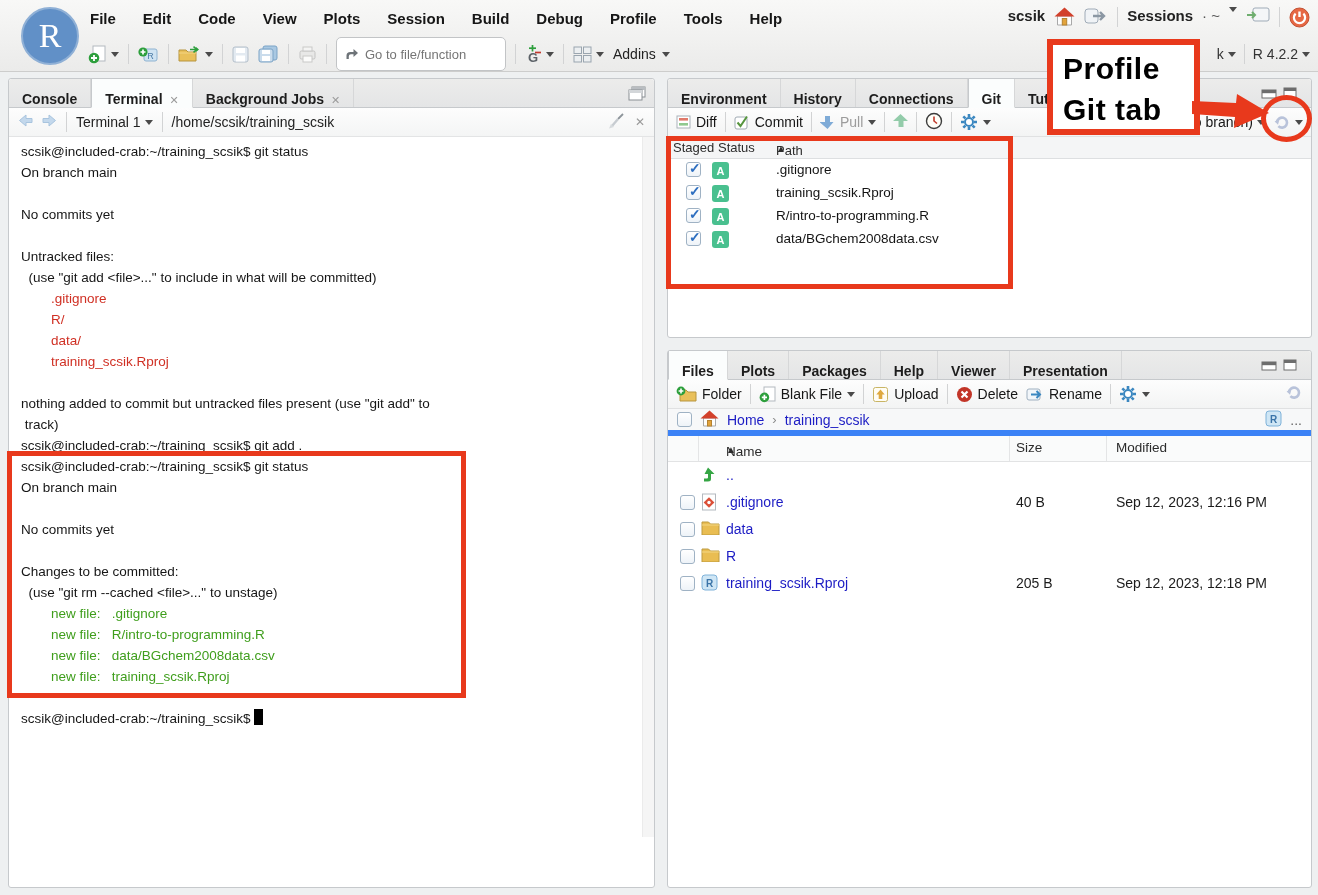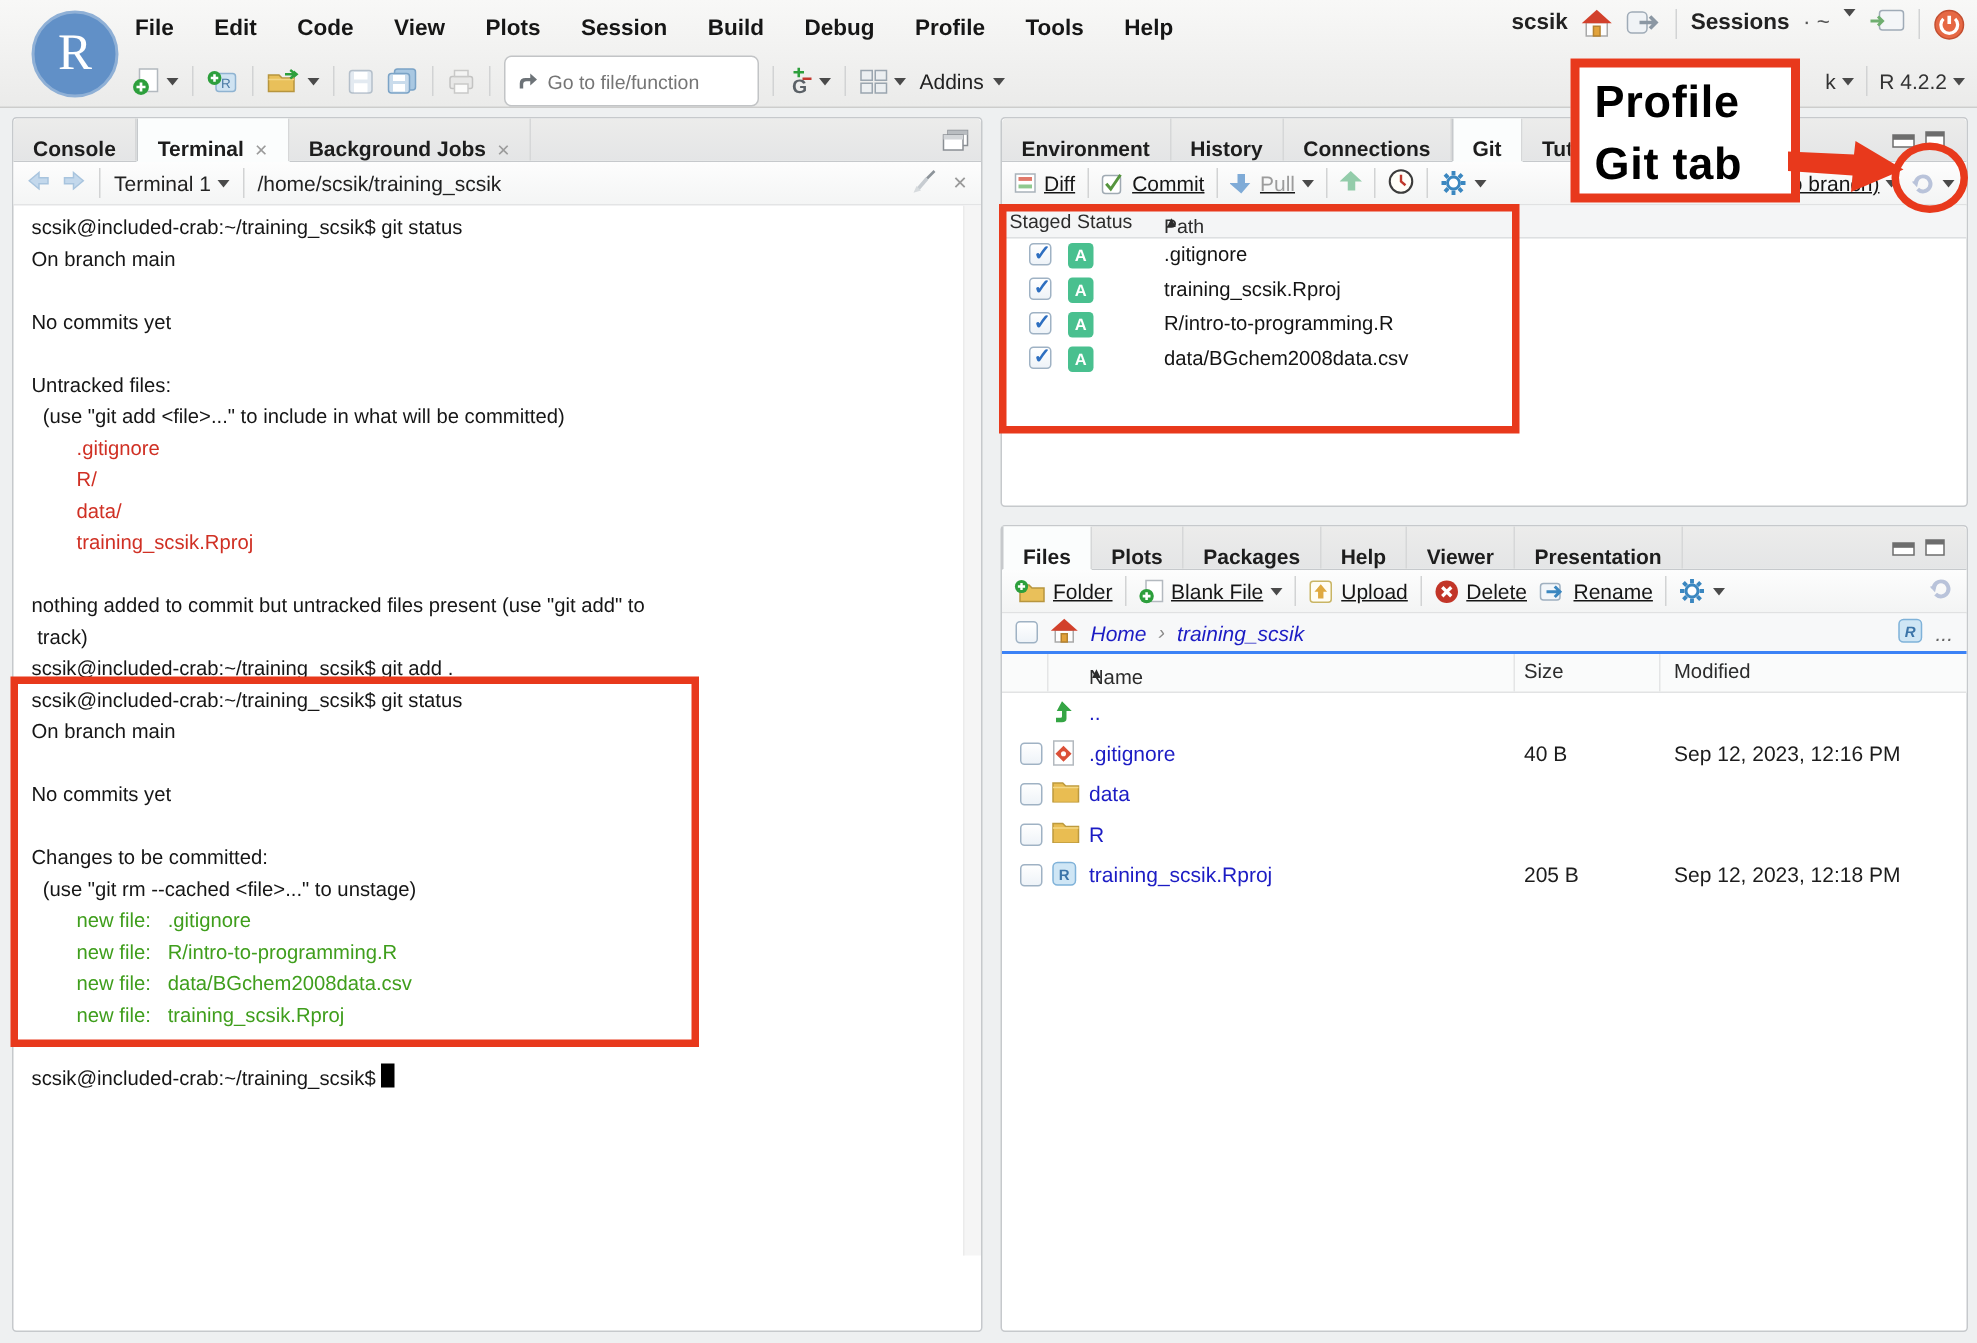--- a/index.html
+++ b/index.html
@@ -41,21 +41,21 @@
   .tab { padding:0 13px; display:flex; align-items:flex-end; gap:7px; font-size:14px; font-weight:700;
          color:#1d1d1d; border-right:1px solid #d6d7d8; cursor:default; }
   .tab.active { background:#fbfdfd; position:relative; z-index:1; margin-bottom:-1px;
                 border-bottom:1px solid #fbfdfd; border-left:1px solid #c6c9cc; }
   .tab .tx { color:#9b9b9b; font-size:11px; font-weight:400; }
   .tabtools { margin-left:auto; display:flex; align-items:center; padding-right:8px; gap:6px; }
 
   .subbar { height:29px; border-bottom:1px solid #e3e4e5; background:linear-gradient(#fdfdfd,#f4f5f5);
             display:flex; align-items:center; gap:9px; padding:0 9px; font-size:14px; color:#222; }
   .ptoolbar { height:29px; border-bottom:1px solid #e0e1e2; background:linear-gradient(#fdfdfd,#f3f4f4);
-              display:flex; align-items:center; gap:8px; padding:0 8px; font-size:14px; color:#161616;text-decoration:underline; }
+              display:flex; align-items:center; gap:8px; padding:0 8px; font-size:14px; color:#161616; }
   .tbtn { display:flex; align-items:center; gap:5px; }
   .dis { color:#9c9c9c; }
 
   
   .term { position:absolute; left:0; top:58px; right:13px; bottom:8px; overflow:hidden;
           font-family:Liberation Sans, sans-serif; font-size:13.5px; line-height:21px;
           padding:4px 0 0 12px; color:#161616; }
   .term .ln { white-space:pre; height:21px; }
   .term .r { color:var(--term-red); }
   .term .g { color:var(--term-green); }
@@ -72,22 +72,22 @@
   .cb { width:15px; height:15px; border:1px solid #9fb2c4; border-radius:3px;
         background:linear-gradient(#ffffff,#eef3f8); position:absolute; top:3px; }
   .cb.on::after { content:"\2713"; position:absolute; left:2px; top:-3px; color:#2e6fc0;
                   font-size:14px; font-weight:700; }
   .abadge { position:absolute; left:44px; top:3px; width:17px; height:17px; border-radius:3px;
             background:var(--badge-green); color:#fff; font-size:11px; font-weight:700;
             display:flex; align-items:center; justify-content:center; }
   .gitpath { position:absolute; left:108px; top:3px; font-size:13.5px; color:#141414; }
 
   
-  .crumbbar { height:27px; border-bottom:2px solid #3b82f6; background:#f7f8f9;
-              display:flex; align-items:center; gap:8px; padding:0 9px; font-size:14px;font-style:italic; }
+  .crumbbar { height:27px; border-bottom:6px solid #3b82f6; background:#f7f8f9;
+              display:flex; align-items:center; gap:8px; padding:0 9px; font-size:14px; }
   .bluelink { color:var(--link-blue); }
   .crumbsep { color:#8a8a8a; font-size:13px; }
   .filehead { height:26px; border-bottom:1px solid #e2e3e4; background:#fafbfb; position:relative;
               font-size:13.5px; color:#2c2c2c; }
   .filehead span { position:absolute; top:4px; }
   .colline { position:absolute; top:0; bottom:0; width:1px; background:#e4e5e6; }
   .frow { height:27px; position:relative; font-size:14px; }
   .frow .cb { left:12px; top:6px; }
   .ficon { position:absolute; left:33px; top:4px; width:20px; height:19px; }
   .fname { position:absolute; left:58px; top:5px; color:var(--link-blue); }

